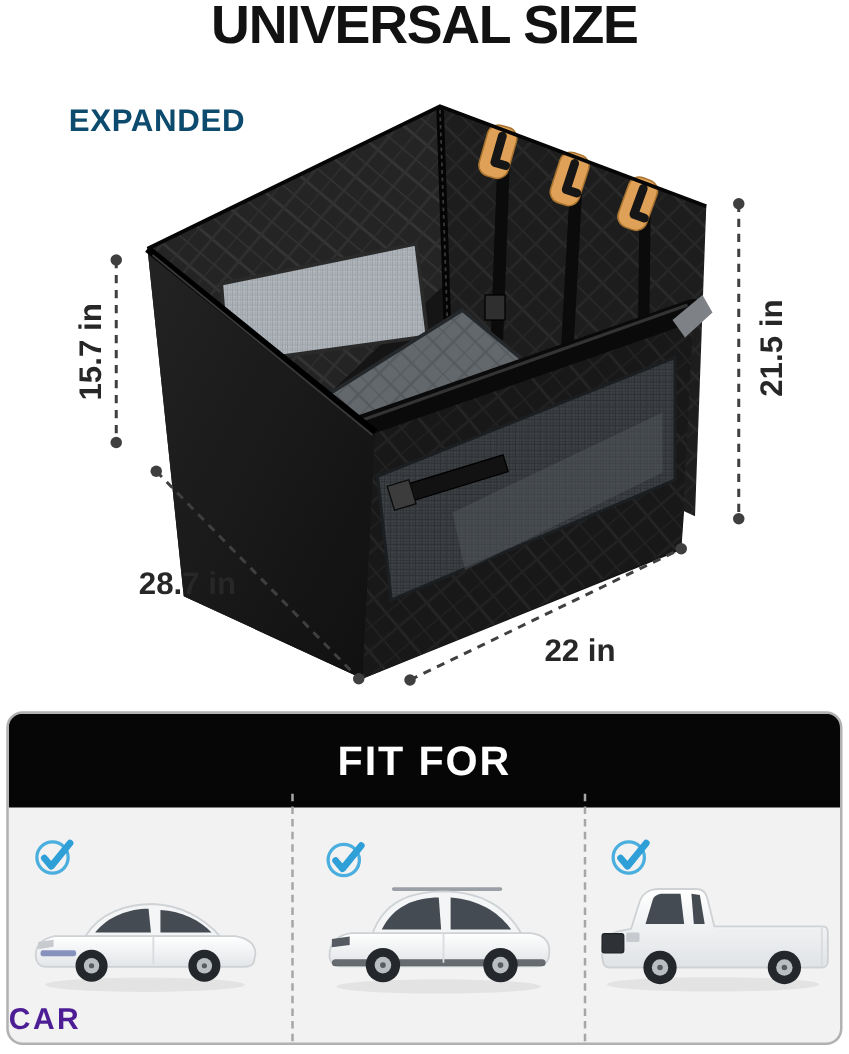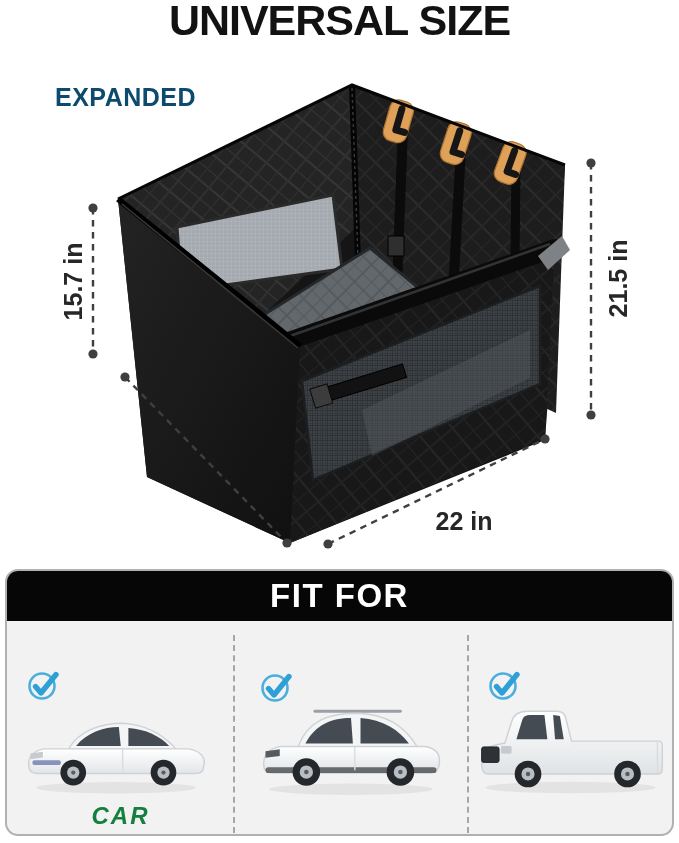--- a/index.html
+++ b/index.html
@@ -21,21 +21,21 @@
                width:130px; text-align:center; }
   .dim-left  { left:8px;  top:267px; transform:rotate(-90deg); }
   .dim-right { left:553px; top:264px; transform:rotate(-90deg); }
   .dim-bl    { left:85px;  top:453px; }
   .dim-br    { left:399px; top:507px; }
 
   
   .fit-panel { position:absolute; left:5px; top:569px; width:669px; height:267px;
                background:#f2f2f2; border:2px solid #b1b1b1; border-radius:13px;
                overflow:hidden; }
-  .fit-banner { position:absolute; left:0; top:0; width:100%; height:50px; background:#060606;
+  .fit-banner { position:absolute; left:0; top:0; width:100%; height:75px; background:#060606;
                 display:flex; align-items:center; justify-content:center; }
   .fit-banner span { color:#ffffff; font-size:33px; font-weight:900; letter-spacing:1.5px; }
 
   .vcol { position:absolute; top:57px; height:210px; }
   .vcol-1 { left:0;    width:227px; }
   .vcol-2 { left:227px; width:234px; }
   .vcol-3 { left:461px; width:208px; }
 
   .vsep { position:absolute; top:64px; height:198px; width:0;
           border-left:2px dashed #a6a6a6; }
@@ -44,22 +44,22 @@
   .check { position:absolute; width:34px; height:34px; }
   .check-1 { left:20px; top:40px; }
   .check-2 { left:26px; top:42px; }
   .check-3 { left:20px; top:40px; }
 
   .vehicle { position:absolute; }
   .veh-1 { left:14px; top:62px; width:190px; height:112px; }
   .veh-2 { left:22px; top:58px; width:190px; height:118px; }
   .veh-3 { left:4px;  top:62px; width:198px; height:110px; }
 
-  .vlabel { position:absolute; left:0; bottom:8px; width:100%; text-align:center;
-            font-size:24px; font-weight:bold; color:#15803d; letter-spacing:2px;font-style:italic; }
+  .vlabel { position:absolute; left:0; bottom:8px; width:100%; 
+            font-size:24px; font-weight:bold; color:#4c1d95; letter-spacing:2px; }
 </style>
 </head>
 <body>
 
 <div class="stage">
 
   <div class="title">UNIVERSAL SIZE</div>
 
   <div class="expanded">
     <div>EXPANDED</div>
@@ -171,20 +171,21 @@
         <circle cx="591" cy="415" r="4.6"></circle>
       <circle cx="125" cy="377" r="4.6"></circle>
         <circle cx="287" cy="543" r="4.6"></circle>
       <circle cx="328" cy="544" r="4.6"></circle>
         <circle cx="545" cy="439" r="4.6"></circle>
     </g>
   </svg>
 
   <div class="dim-label dim-left">15.7 in</div>
   <div class="dim-label dim-right">21.5 in</div>
+  <div class="dim-label dim-bl">28.7 in</div>
   <div class="dim-label dim-br">22 in</div>
 
   <section class="fit-panel">
     <div class="fit-banner">
       <span>FIT FOR</span>
     </div>
 
     <div class="vsep vsep-1"></div>
     <div class="vsep vsep-2"></div>
 

